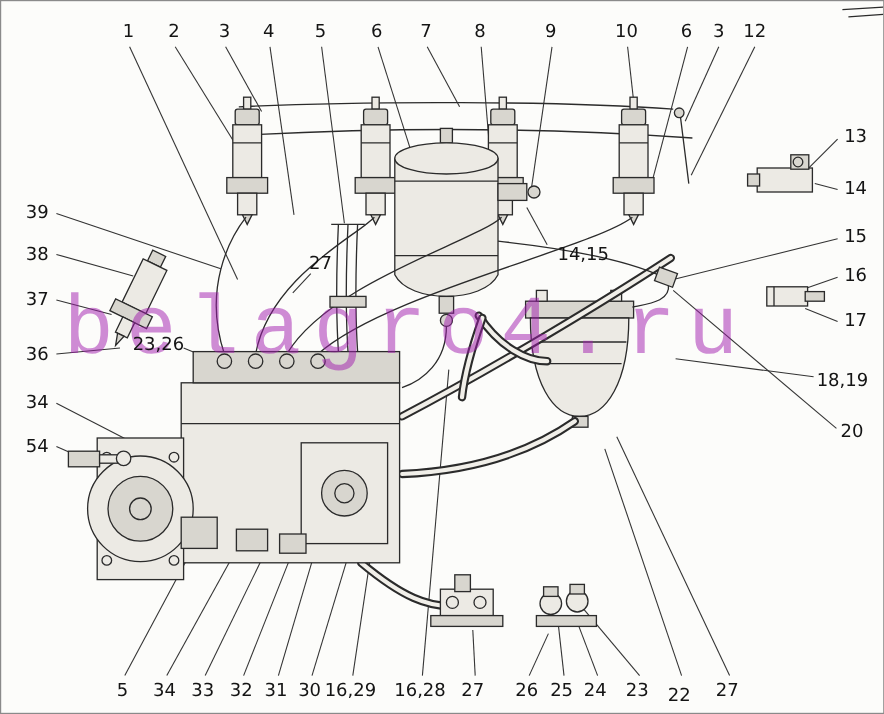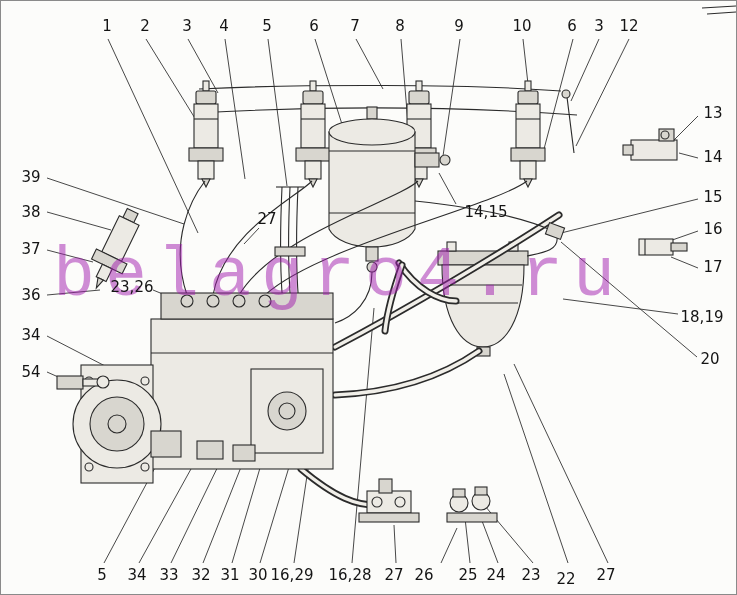--- a/index.html
+++ b/index.html
@@ -298,20 +298,20 @@
 
   <div class="co" style="left:101px;top:574px">5</div>
   <div class="co" style="left:136px;top:574px">34</div>
   <div class="co" style="left:168px;top:574px">33</div>
   <div class="co" style="left:200px;top:574px">32</div>
   <div class="co" style="left:229px;top:574px">31</div>
   <div class="co" style="left:257px;top:574px">30</div>
   <div class="co" style="left:291px;top:574px">16,29</div>
   <div class="co" style="left:349px;top:574px">16,28</div>
   <div class="co" style="left:393px;top:574px">27</div>
-  <div class="co" style="left:423px;top:574px">26</div>
+  <div class="co" style="left:438px;top:574px">26</div>
   <div class="co" style="left:467px;top:574px">25</div>
   <div class="co" style="left:495px;top:574px">24</div>
   <div class="co" style="left:530px;top:574px">23</div>
   <div class="co" style="left:565px;top:578px">22</div>
   <div class="co" style="left:605px;top:574px">27</div>
 
 </div>
 
 </body></html>

